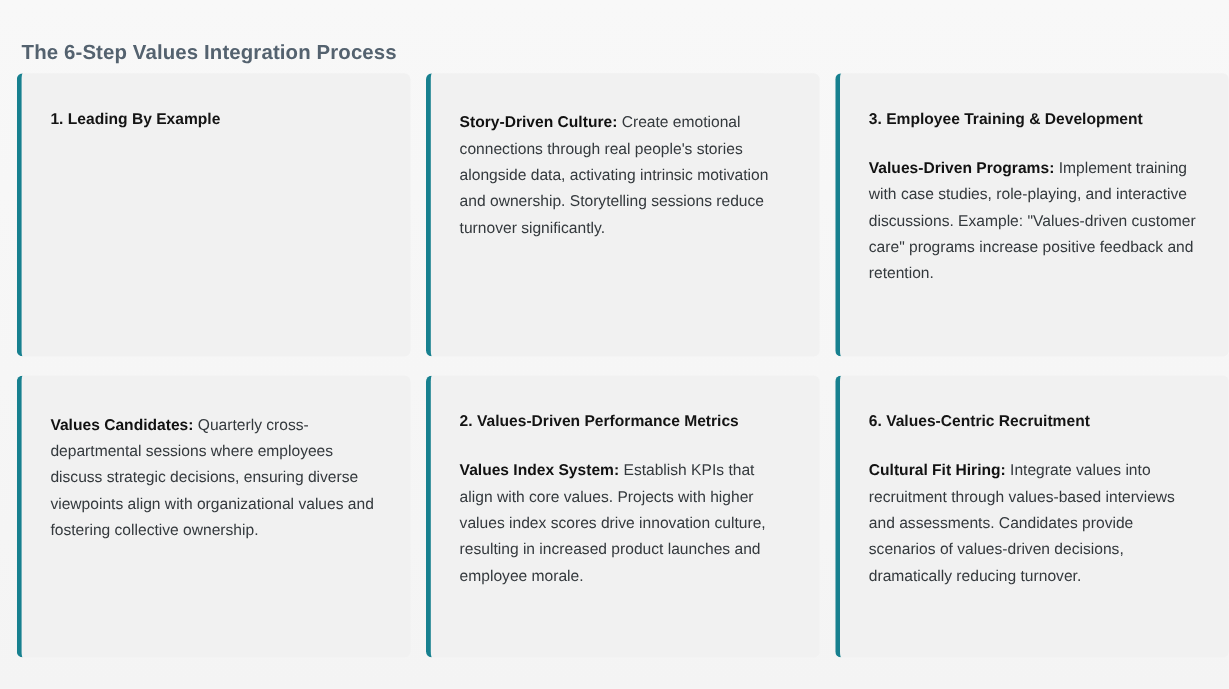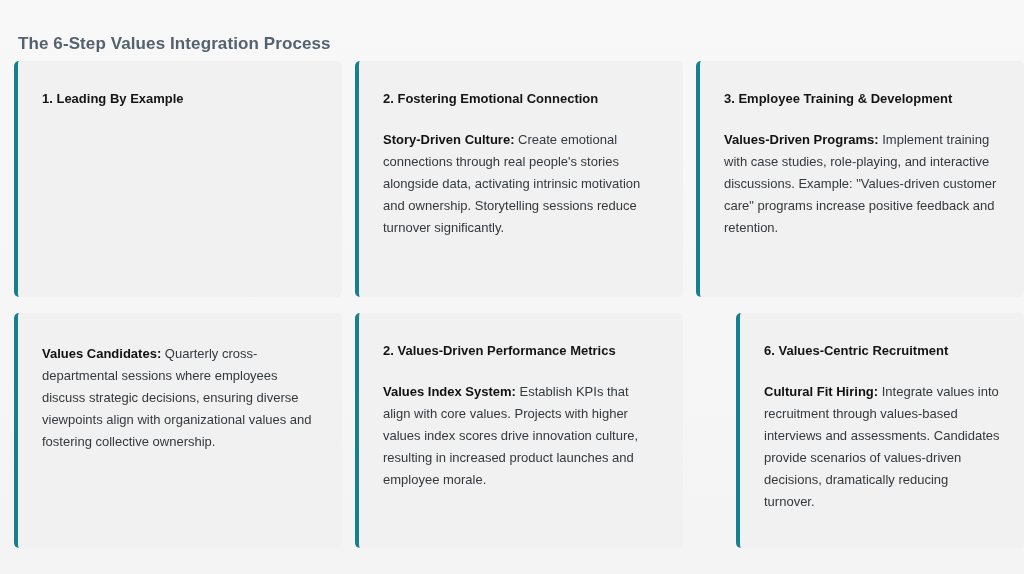--- a/index.html
+++ b/index.html
@@ -86,37 +86,36 @@
 
   <div id="page-title" style="color: rgb(84, 98, 111);">The 6-Step Values Integration Process</div>
 
   <div id="grid">
 
     <div class="card" style="border-left-color: rgb(23, 128, 143); background: rgb(241, 241, 241);">
       <div class="card-title">1. Leading By Example</div>
     </div>
 
     <div class="card" style="border-left-color: rgb(23, 128, 143); background: rgb(241, 241, 241);">
-      <div class="card-title">2. Fostering Emotional Connection</div>
       <p class="card-body"><span class="lead">Story-Driven Culture:</span><span> Create emotional connections through real people's stories alongside data, activating intrinsic motivation and ownership. Storytelling sessions reduce turnover significantly.</span></p>
     </div>
 
     <div class="card" style="border-left-color: rgb(23, 128, 143); background: rgb(241, 241, 241);">
       <div class="card-title">3. Employee Training &amp; Development</div>
       <p class="card-body"><span class="lead">Values-Driven Programs:</span><span> Implement training with case studies, role-playing, and interactive discussions. Example: "Values-driven customer care" programs increase positive feedback and retention.</span></p>
     </div>
 
     <div class="card" style="border-left-color: rgb(23, 128, 143); background: rgb(241, 241, 241);">
       <p class="card-body"><span class="lead">Values Candidates:</span><span> Quarterly cross-departmental sessions where employees discuss strategic decisions, ensuring diverse viewpoints align with organizational values and fostering collective ownership.</span></p>
     </div>
 
     <div class="card" style="border-left-color: rgb(23, 128, 143); background: rgb(241, 241, 241);">
       <div class="card-title">2. Values-Driven Performance Metrics</div>
       <p class="card-body"><span class="lead">Values Index System:</span><span> Establish KPIs that align with core values. Projects with higher values index scores drive innovation culture, resulting in increased product launches and employee morale.</span></p>
     </div>
 
-    <div class="card" style="border-left-color: rgb(23, 128, 143); background: rgb(241, 241, 241); margin-left: 40px;">
+    <div class="card" style="border-left-color: rgb(23, 128, 143); background: rgb(241, 241, 241);">
       <div class="card-title">6. Values-Centric Recruitment</div>
       <p class="card-body"><span class="lead">Cultural Fit Hiring:</span><span> Integrate values into recruitment through values-based interviews and assessments. Candidates provide scenarios of values-driven decisions, dramatically reducing turnover.</span></p>
     </div>
 
   </div>
 </div>
 
 </body></html>

